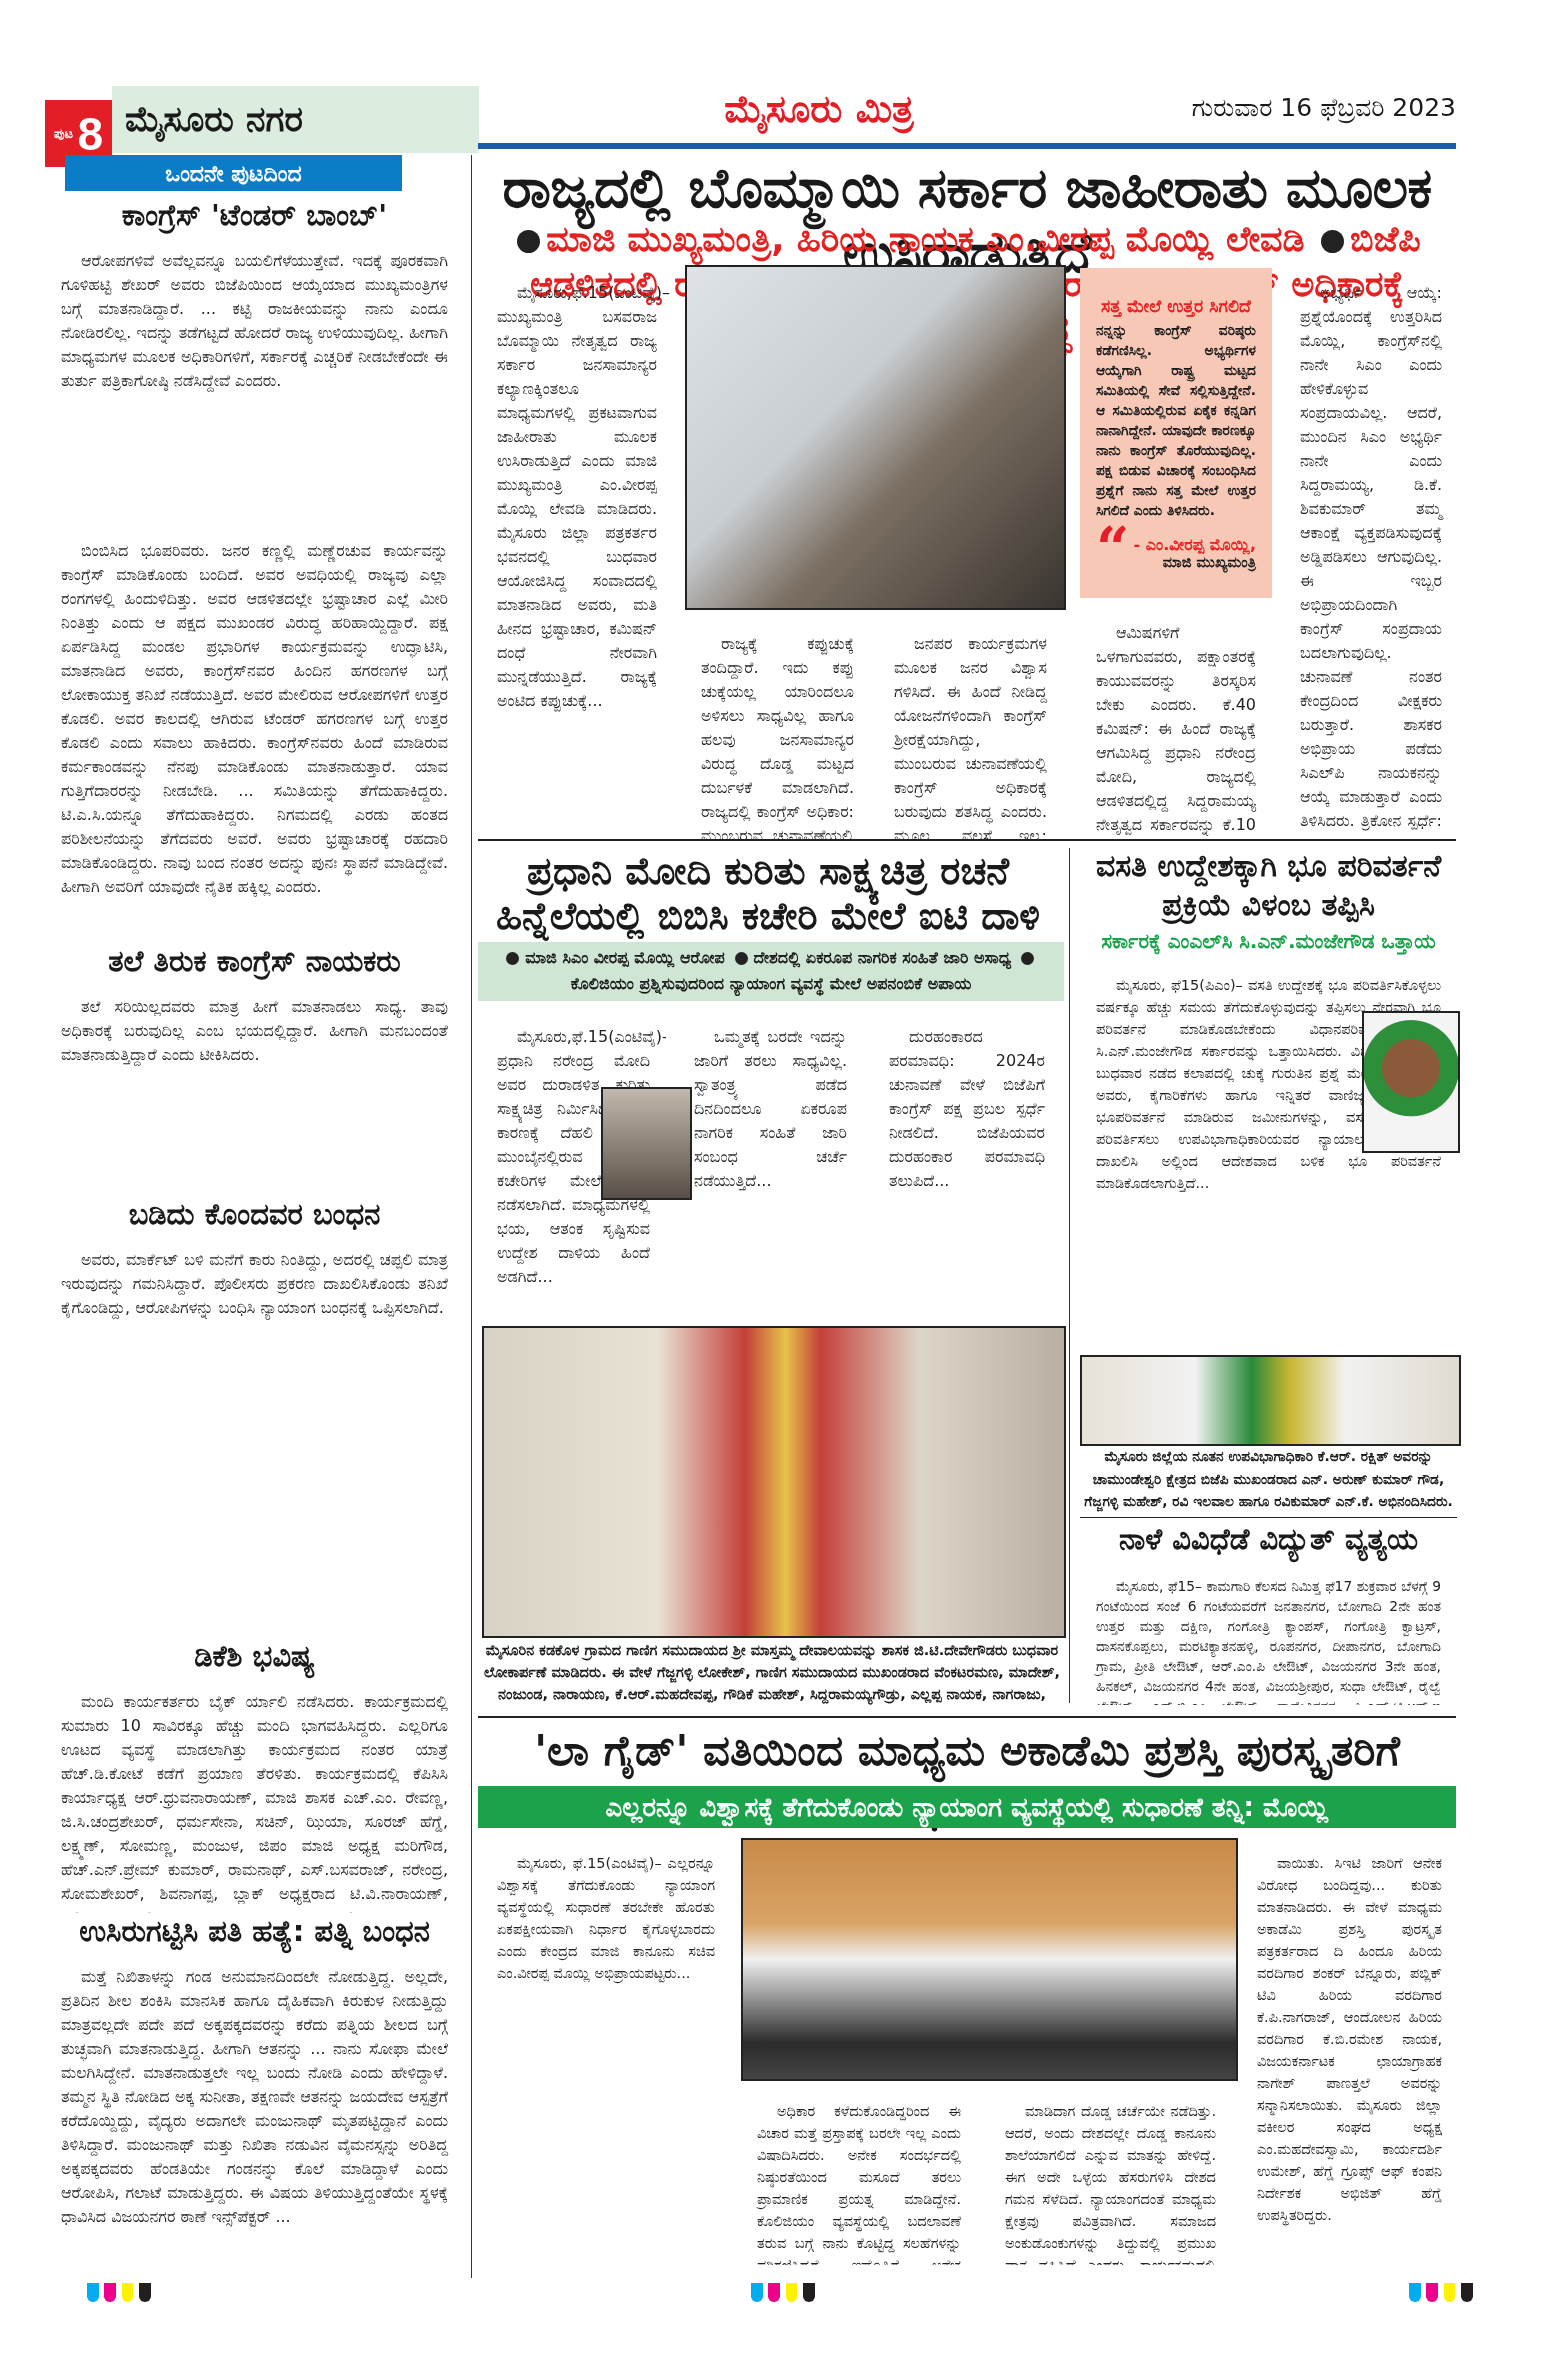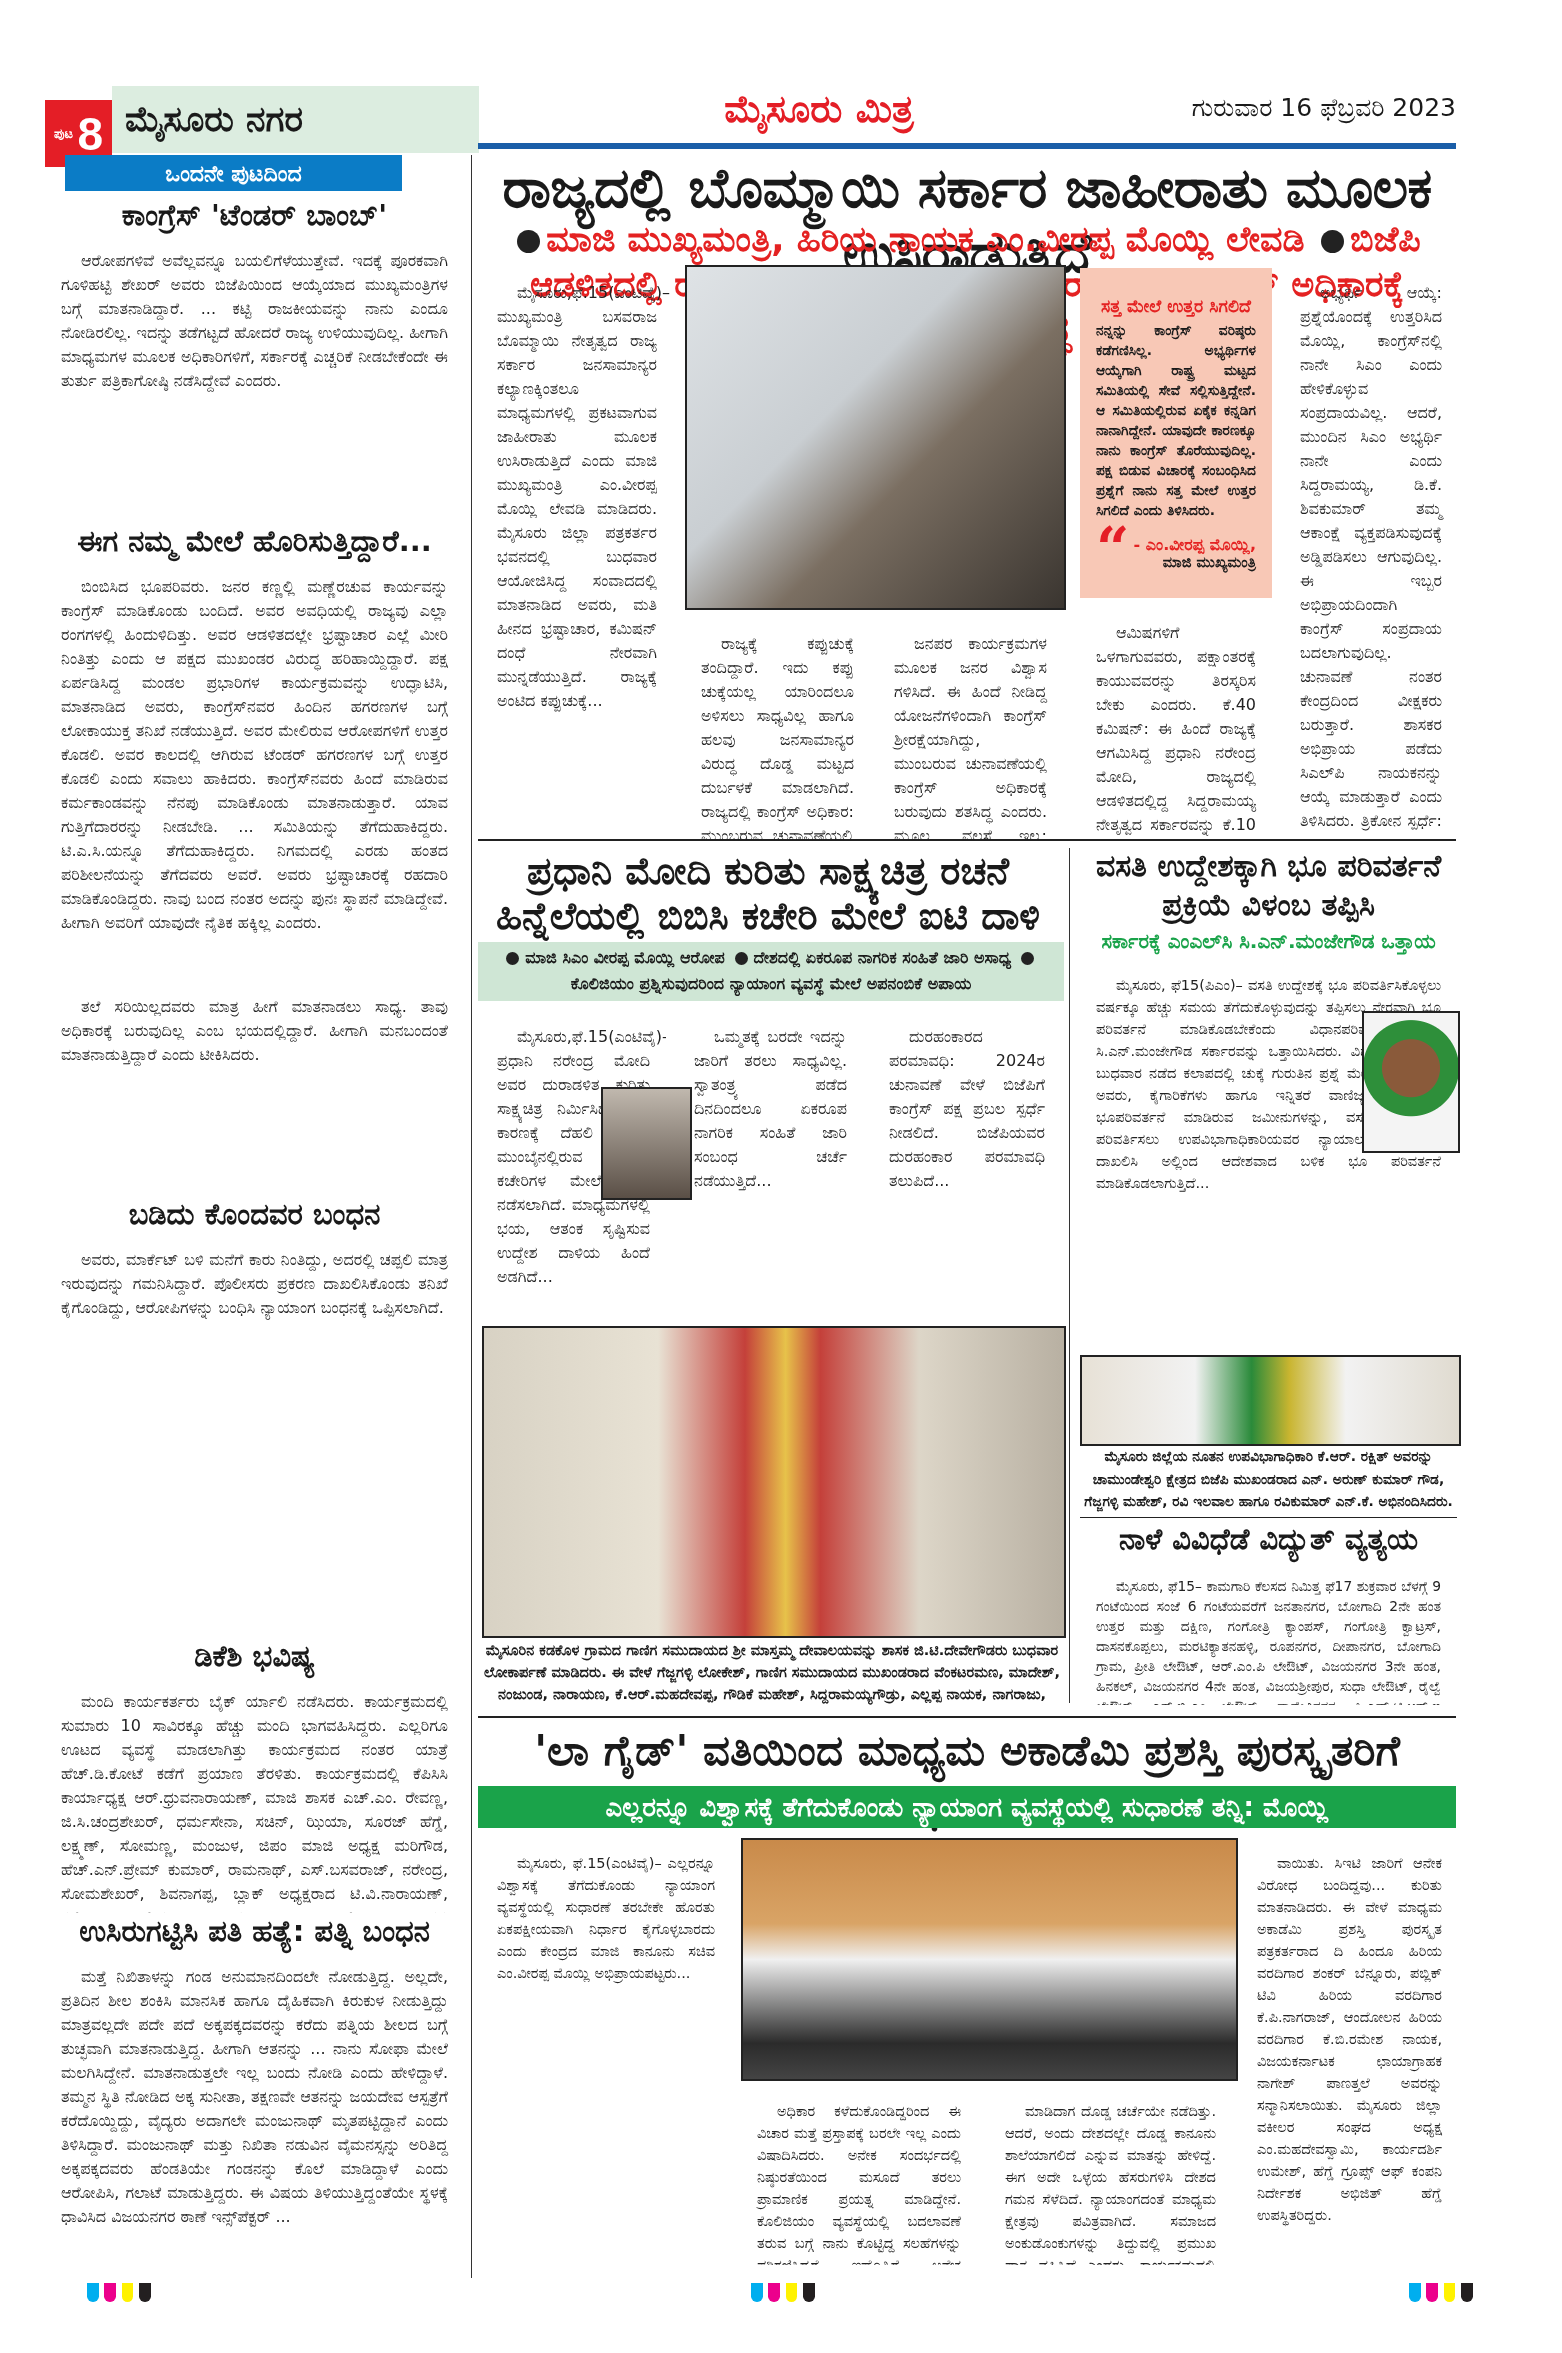--- a/index.html
+++ b/index.html
@@ -41,24 +41,24 @@
 <div class="abs" id="masthead">ಮೈಸೂರು ಮಿತ್ರ</div>
 <div class="abs" id="dateline">ಗುರುವಾರ 16 ಫೆಬ್ರವರಿ 2023</div>
 <div class="abs" id="blue-rule"></div>
 <div class="abs" id="cont-band">ಒಂದನೇ ಪುಟದಿಂದ</div>
 
 <div class="abs" style="left:45px;top:197px;width:419px;height:2087px;overflow:hidden;">
   <h2 class="sub">ಕಾಂಗ್ರೆಸ್ 'ಟೆಂಡರ್ ಬಾಂಬ್'</h2>
   <div class="body-text" style="height:290px;overflow:hidden;">
       <p>ಆರೋಪಗಳಿವೆ ಅವೆಲ್ಲವನ್ನೂ ಬಯಲಿಗೆಳೆಯುತ್ತೇವೆ. ಇದಕ್ಕೆ ಪೂರಕವಾಗಿ ಗೂಳಿಹಟ್ಟಿ ಶೇಖರ್ ಅವರು ಬಿಜೆಪಿಯಿಂದ ಆಯ್ಕೆಯಾದ ಮುಖ್ಯಮಂತ್ರಿಗಳ ಬಗ್ಗೆ ಮಾತನಾಡಿದ್ದಾರೆ. ... ಕಟ್ಟಿ ರಾಜಕೀಯವನ್ನು ನಾನು ಎಂದೂ ನೋಡಿರಲಿಲ್ಲ. ಇದನ್ನು ತಡೆಗಟ್ಟದೆ ಹೋದರೆ ರಾಜ್ಯ ಉಳಿಯುವುದಿಲ್ಲ. ಹೀಗಾಗಿ ಮಾಧ್ಯಮಗಳ ಮೂಲಕ ಅಧಿಕಾರಿಗಳಿಗೆ, ಸರ್ಕಾರಕ್ಕೆ ಎಚ್ಚರಿಕೆ ನೀಡಬೇಕೆಂದೇ ಈ ತುರ್ತು ಪತ್ರಿಕಾಗೋಷ್ಠಿ ನಡೆಸಿದ್ದೇವೆ ಎಂದರು.</p>
     </div>
-  <h2 class="sub">ಈಗ ನಮ್ಮ ಮೇಲೆ ಹೊರಿಸುತ್ತಿದ್ದಾರೆ...</h2>
   <div class="body-text" style="height:420px;overflow:hidden;">
       <p>ಬಿಂಬಿಸಿದ ಭೂಪರಿವರು. ಜನರ ಕಣ್ಣಲ್ಲಿ ಮಣ್ಣೆರಚುವ ಕಾರ್ಯವನ್ನು ಕಾಂಗ್ರೆಸ್ ಮಾಡಿಕೊಂಡು ಬಂದಿದೆ. ಅವರ ಅವಧಿಯಲ್ಲಿ ರಾಜ್ಯವು ಎಲ್ಲಾ ರಂಗಗಳಲ್ಲಿ ಹಿಂದುಳಿದಿತ್ತು. ಅವರ ಆಡಳಿತದಲ್ಲೇ ಭ್ರಷ್ಟಾಚಾರ ಎಲ್ಲೆ ಮೀರಿ ನಿಂತಿತ್ತು ಎಂದು ಆ ಪಕ್ಷದ ಮುಖಂಡರ ವಿರುದ್ಧ ಹರಿಹಾಯ್ದಿದ್ದಾರೆ. ಪಕ್ಷ ಏರ್ಪಡಿಸಿದ್ದ ಮಂಡಲ ಪ್ರಭಾರಿಗಳ ಕಾರ್ಯಕ್ರಮವನ್ನು ಉದ್ಘಾಟಿಸಿ, ಮಾತನಾಡಿದ ಅವರು, ಕಾಂಗ್ರೆಸ್‌ನವರ ಹಿಂದಿನ ಹಗರಣಗಳ ಬಗ್ಗೆ ಲೋಕಾಯುಕ್ತ ತನಿಖೆ ನಡೆಯುತ್ತಿದೆ. ಅವರ ಮೇಲಿರುವ ಆರೋಪಗಳಿಗೆ ಉತ್ತರ ಕೊಡಲಿ. ಅವರ ಕಾಲದಲ್ಲಿ ಆಗಿರುವ ಟೆಂಡರ್ ಹಗರಣಗಳ ಬಗ್ಗೆ ಉತ್ತರ ಕೊಡಲಿ ಎಂದು ಸವಾಲು ಹಾಕಿದರು. ಕಾಂಗ್ರೆಸ್‌ನವರು ಹಿಂದೆ ಮಾಡಿರುವ ಕರ್ಮಕಾಂಡವನ್ನು ನೆನಪು ಮಾಡಿಕೊಂಡು ಮಾತನಾಡುತ್ತಾರೆ. ಯಾವ ಗುತ್ತಿಗೆದಾರರನ್ನು ನೀಡಬೇಡಿ. ... ಸಮಿತಿಯನ್ನು ತೆಗೆದುಹಾಕಿದ್ದರು. ಟಿ.ಎ.ಸಿ.ಯನ್ನೂ ತೆಗೆದುಹಾಕಿದ್ದರು. ನಿಗಮದಲ್ಲಿ ಎರಡು ಹಂತದ ಪರಿಶೀಲನೆಯನ್ನು ತೆಗೆದವರು ಅವರೆ. ಅವರು ಭ್ರಷ್ಟಾಚಾರಕ್ಕೆ ರಹದಾರಿ ಮಾಡಿಕೊಂಡಿದ್ದರು. ನಾವು ಬಂದ ನಂತರ ಅದನ್ನು ಪುನಃ ಸ್ಥಾಪನೆ ಮಾಡಿದ್ದೇವೆ. ಹೀಗಾಗಿ ಅವರಿಗೆ ಯಾವುದೇ ನೈತಿಕ ಹಕ್ಕಿಲ್ಲ ಎಂದರು.</p>
     </div>
+  <h2 class="sub">ತಲೆ ತಿರುಕ ಕಾಂಗ್ರೆಸ್ ನಾಯಕರು</h2>
   <div class="body-text" style="height:217px;overflow:hidden;">
       <p>ತಲೆ ಸರಿಯಿಲ್ಲದವರು ಮಾತ್ರ ಹೀಗೆ ಮಾತನಾಡಲು ಸಾಧ್ಯ. ತಾವು ಅಧಿಕಾರಕ್ಕೆ ಬರುವುದಿಲ್ಲ ಎಂಬ ಭಯದಲ್ಲಿದ್ದಾರೆ. ಹೀಗಾಗಿ ಮನಬಂದಂತೆ ಮಾತನಾಡುತ್ತಿದ್ದಾರೆ ಎಂದು ಟೀಕಿಸಿದರು.</p>
     </div>
   <h2 class="sub">ಬಡಿದು ಕೊಂದವರ ಬಂಧನ</h2>
   <div class="body-text" style="height:406px;overflow:hidden;">
       <p>ಅವರು, ಮಾರ್ಕೆಟ್ ಬಳಿ ಮನೆಗೆ ಕಾರು ನಿಂತಿದ್ದು, ಅದರಲ್ಲಿ ಚಪ್ಪಲಿ ಮಾತ್ರ ಇರುವುದನ್ನು ಗಮನಿಸಿದ್ದಾರೆ. ಪೊಲೀಸರು ಪ್ರಕರಣ ದಾಖಲಿಸಿಕೊಂಡು ತನಿಖೆ ಕೈಗೊಂಡಿದ್ದು, ಆರೋಪಿಗಳನ್ನು ಬಂಧಿಸಿ ನ್ಯಾಯಾಂಗ ಬಂಧನಕ್ಕೆ ಒಪ್ಪಿಸಲಾಗಿದೆ.</p>
     </div>
   <h2 class="sub">ಡಿಕೆಶಿ ಭವಿಷ್ಯ</h2>
   <div class="body-text" style="height:239px;overflow:hidden;">
       <p>ಮಂದಿ ಕಾರ್ಯಕರ್ತರು ಬೈಕ್ ರ್ಯಾಲಿ ನಡೆಸಿದರು. ಕಾರ್ಯಕ್ರಮದಲ್ಲಿ ಸುಮಾರು 10 ಸಾವಿರಕ್ಕೂ ಹೆಚ್ಚು ಮಂದಿ ಭಾಗವಹಿಸಿದ್ದರು. ಎಲ್ಲರಿಗೂ ಊಟದ ವ್ಯವಸ್ಥೆ ಮಾಡಲಾಗಿತ್ತು ಕಾರ್ಯಕ್ರಮದ ನಂತರ ಯಾತ್ರೆ ಹೆಚ್.ಡಿ.ಕೋಟೆ ಕಡೆಗೆ ಪ್ರಯಾಣ ತೆರಳಿತು. ಕಾರ್ಯಕ್ರಮದಲ್ಲಿ ಕೆಪಿಸಿಸಿ ಕಾರ್ಯಾಧ್ಯಕ್ಷ ಆರ್.ಧ್ರುವನಾರಾಯಣ್, ಮಾಜಿ ಶಾಸಕ ಎಚ್.ಎಂ. ರೇವಣ್ಣ, ಜಿ.ಸಿ.ಚಂದ್ರಶೇಖರ್, ಧರ್ಮಸೇನಾ, ಸಚಿನ್, ಝಿಯಾ, ಸೂರಜ್ ಹೆಗ್ಡೆ, ಲಕ್ಷ್ಮಣ್, ಸೋಮಣ್ಣ, ಮಂಜುಳ, ಜಿಪಂ ಮಾಜಿ ಅಧ್ಯಕ್ಷ ಮರಿಗೌಡ, ಹೆಚ್.ಎನ್.ಪ್ರೇಮ್ ಕುಮಾರ್, ರಾಮನಾಥ್, ಎಸ್.ಬಸವರಾಜ್, ನರೇಂದ್ರ, ಸೋಮಶೇಖರ್, ಶಿವನಾಗಪ್ಪ, ಬ್ಲಾಕ್ ಅಧ್ಯಕ್ಷರಾದ ಟಿ.ವಿ.ನಾರಾಯಣ್, ರಮೇಶ್, ದೇವರಾಜ್, ಪುಟ್ಟರಾಜು, ಕಾಂಗ್ರೆಸ್ ಜಿಲ್ಲಾಧ್ಯಕ್ಷ ಡಾ.ಬಿ.ಜೆ.ವಿಜಯ್‌ಕುಮಾರ್, ...</p>

